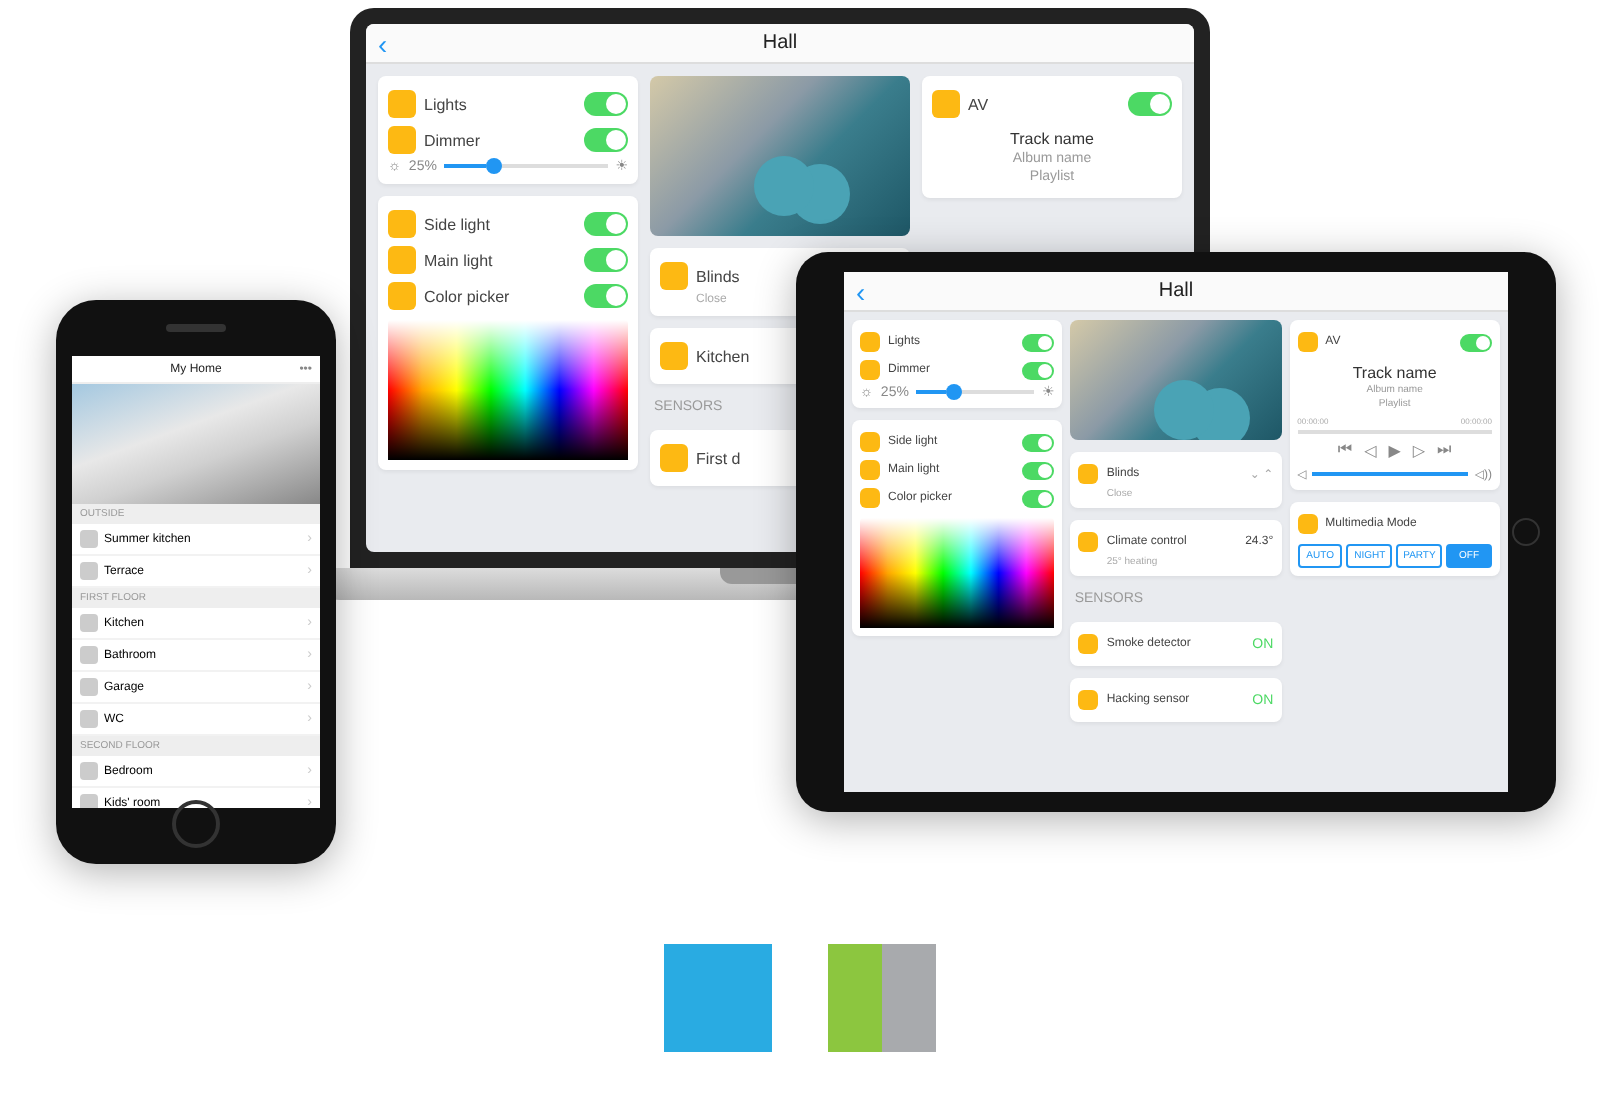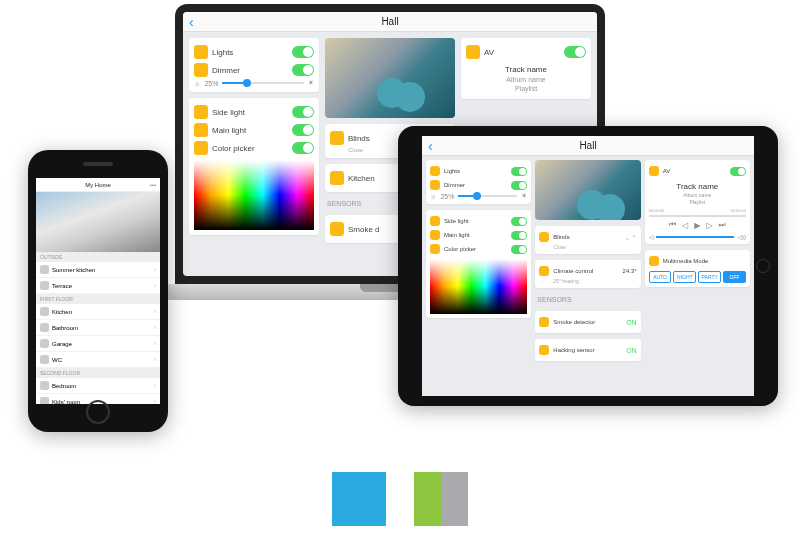--- a/index.html
+++ b/index.html
@@ -135,21 +135,21 @@
           <div class="card">
               <div class="row">
                 <span class="ybox"></span>
                 <span>Kitchen</span>
               </div>
             </div>
           <div class="sens">Sensors</div>
           <div class="card">
               <div class="row">
                 <span class="ybox"></span>
-                <span>Smoke d</span>
+                <span>First d</span>
               </div>
             </div>
         </div>
         <div class="col">
           <div class="card">
             <div class="row">
                 <span class="ybox"></span>
                 <span>AV</span>
                 <span class="tog"></span>
               </div>

